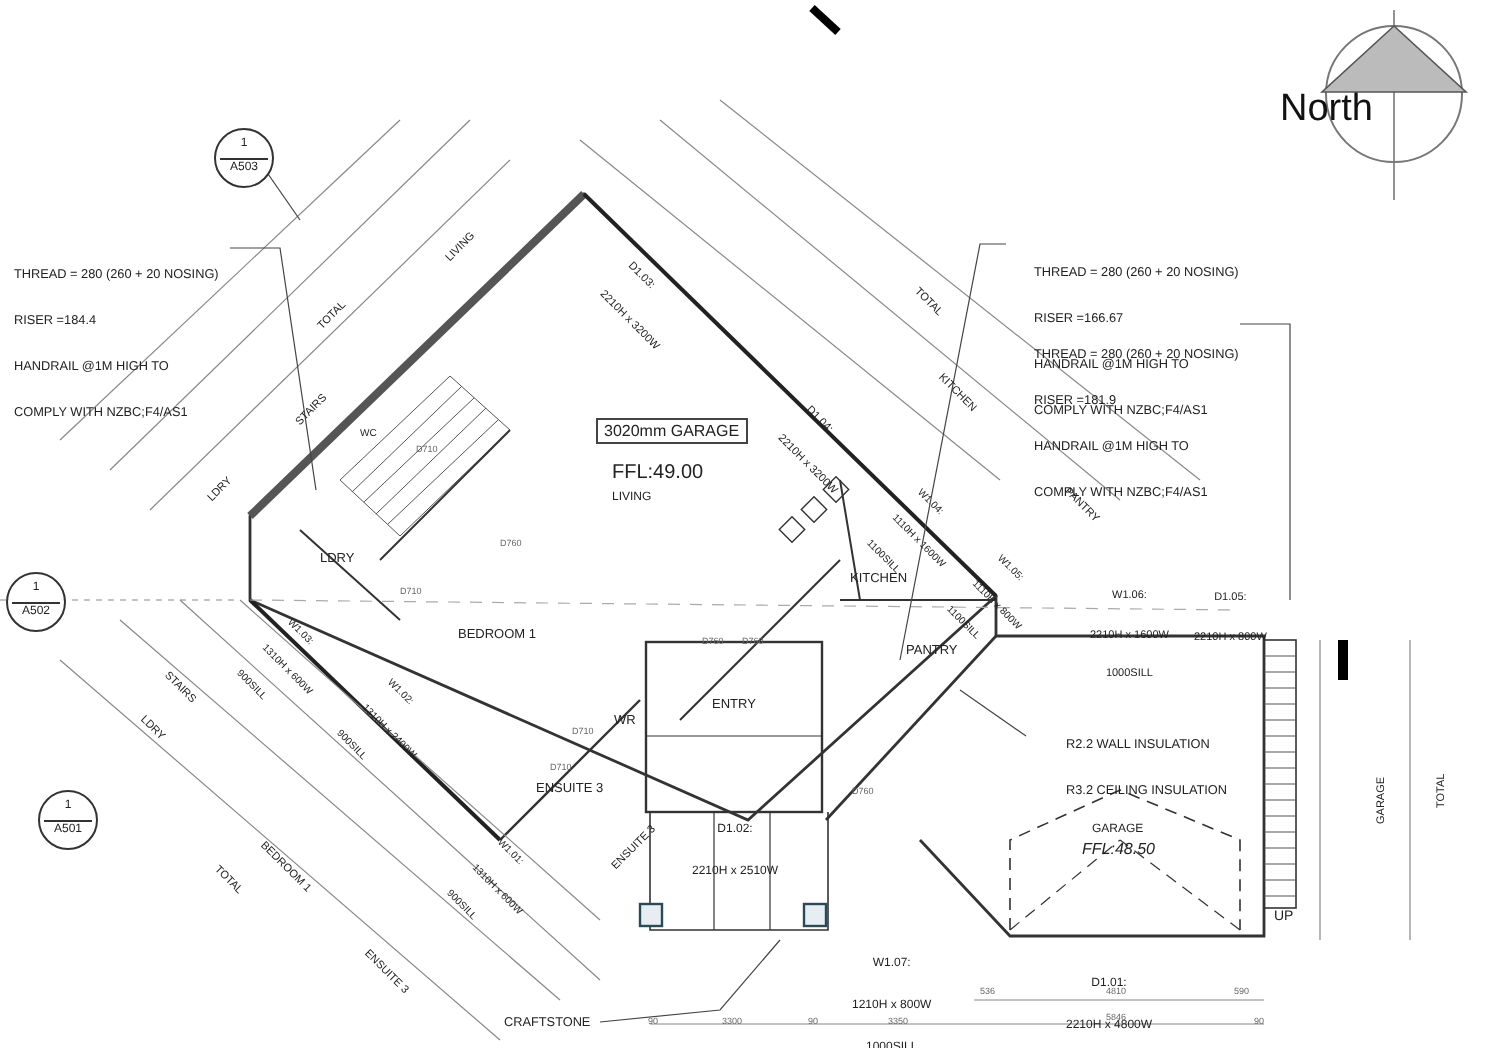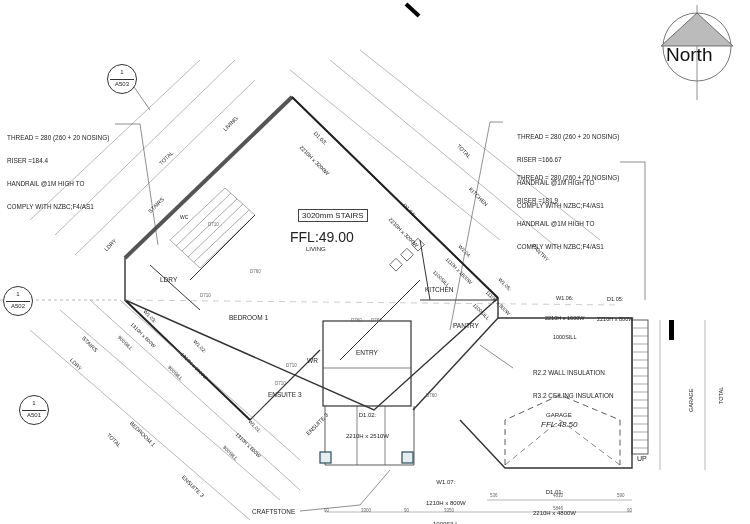--- a/index.html
+++ b/index.html
@@ -129,21 +129,21 @@
     <polyline points="300,511 360,505 390,470"></polyline>
     <line x1="513" y1="368" x2="480" y2="345"></line>
   </g>
 
   <g stroke="#2a4a5a" stroke-width="1.2" fill="#e6eef2">
     <rect x="320" y="452" width="11" height="11"></rect>
     <rect x="402" y="452" width="11" height="11"></rect>
   </g>
 </svg>
 
-<div class="north-label" style="left:666px;top:44px;">North</div>
+<div class="north-label" style="left:640px;top:44px;">North</div>
 
 <div class="bubble" style="left:107px;top:64px;">
   <span class="top">1</span>
   <span class="mid"></span>
   <span class="bot">A503</span>
 </div>
 <div class="bubble" style="left:3px;top:286px;">
   <span class="top">1</span>
   <span class="mid"></span>
   <span class="bot">A502</span>
@@ -166,22 +166,22 @@
   <div>HANDRAIL @1M HIGH TO</div>
   <div>COMPLY WITH NZBC;F4/AS1</div>
 </div>
 <div class="note" style="left:517px;top:159px;">
   <div>THREAD = 280 (260 + 20 NOSING)</div>
   <div>RISER =181.9</div>
   <div>HANDRAIL @1M HIGH TO</div>
   <div>COMPLY WITH NZBC;F4/AS1</div>
 </div>
 
-<div class="ceiling-box" style="left:298px;top:209px;">3020mm STAIRS</div>
-<div class="lbl" style="left:290px;top:233px;font-size:14px;">FFL:49.00</div>
+<div class="ceiling-box" style="left:298px;top:209px;">3020mm GARAGE</div>
+<div class="lbl" style="left:306px;top:233px;font-size:10px;">FFL:49.00</div>
 <div class="room" style="left:306px;top:246px;font-size:6px;">LIVING</div>
 
 <div class="room" style="left:229px;top:314px;">BEDROOM 1</div>
 <div class="room" style="left:160px;top:276px;">LDRY</div>
 <div class="room" style="left:307px;top:357px;">WR</div>
 <div class="room" style="left:356px;top:349px;">ENTRY</div>
 <div class="room" style="left:268px;top:391px;">ENSUITE 3</div>
 <div class="room" style="left:425px;top:286px;">KITCHEN</div>
 <div class="room" style="left:453px;top:322px;">PANTRY</div>
 <div class="room" style="left:180px;top:214px;font-size:5px;">WC</div>

